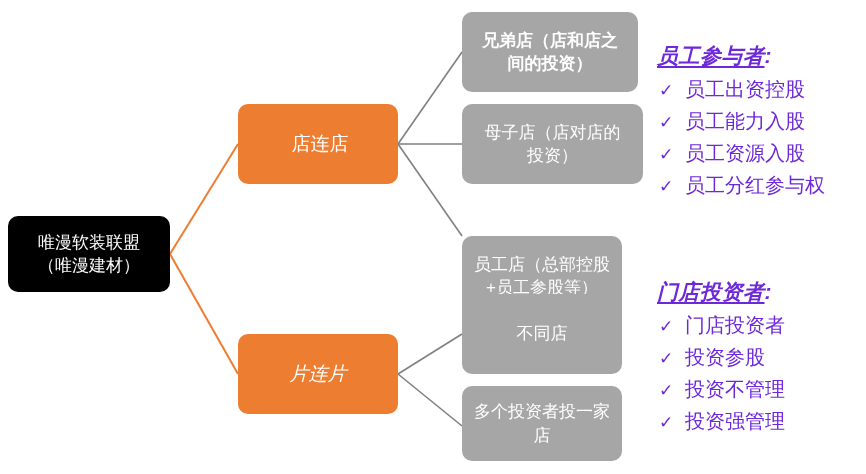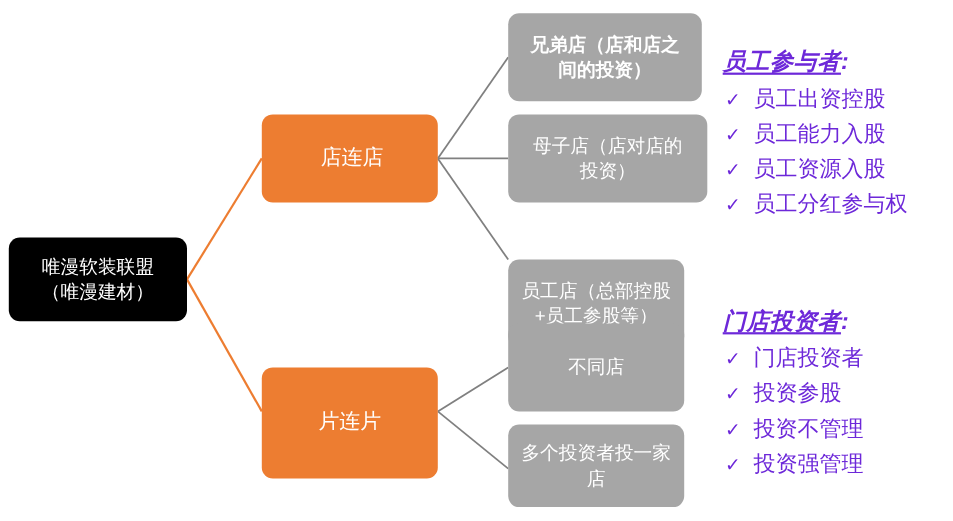--- a/index.html
+++ b/index.html
@@ -61,21 +61,21 @@
     white-space: normal;
   }
   .node-gray .wrap {
     display: block;
     width: 100%;
   }
 
   
   #node-root      { left: 8px;   top: 216px; width: 162px; height: 76px; }
   #node-branch-1  { left: 238px; top: 104px; width: 160px; height: 80px; padding-left: 12px; }
-  #node-branch-2  { left: 238px; top: 334px; width: 160px; height: 101px; }
+  #node-branch-2  { left: 238px; top: 334px; width: 160px; height: 80px; font-style: italic; }
   #node-leaf-1    { left: 462px; top: 12px;  width: 176px; height: 80px; font-weight: bold; }
   #node-leaf-2    { left: 462px; top: 104px; width: 181px; height: 80px; }
   #node-leaf-3    { left: 462px; top: 196px; width: 160px; height: 80px; margin-top: 40px; }
   #node-leaf-4    { left: 462px; top: 294px; width: 160px; height: 80px; }
   #node-leaf-5    { left: 462px; top: 386px; width: 160px; height: 75px; }
 
   
   .panel {
     position: absolute;
     color: #6d28d9;

